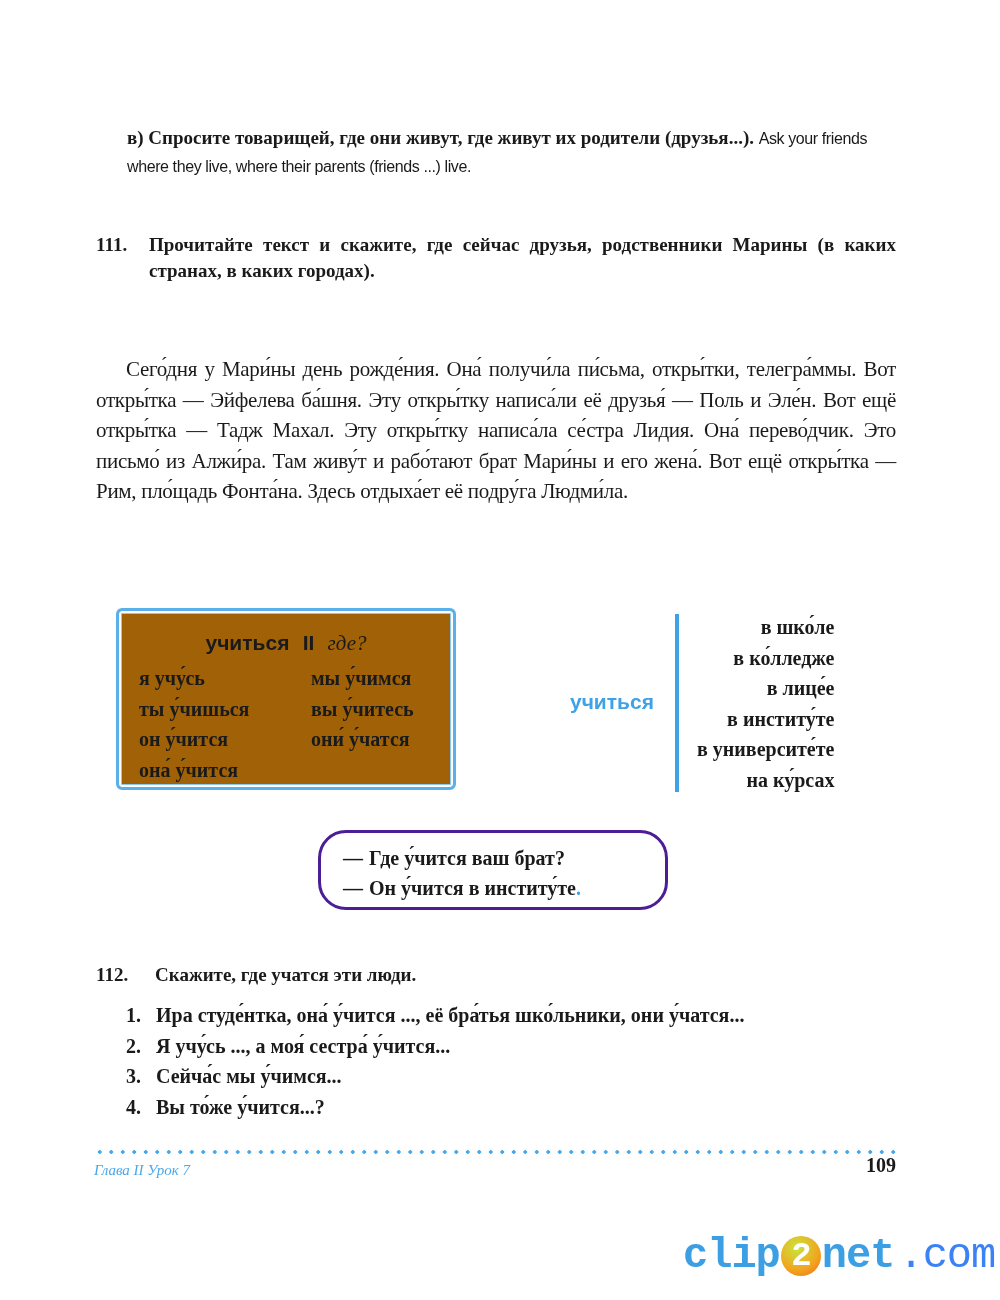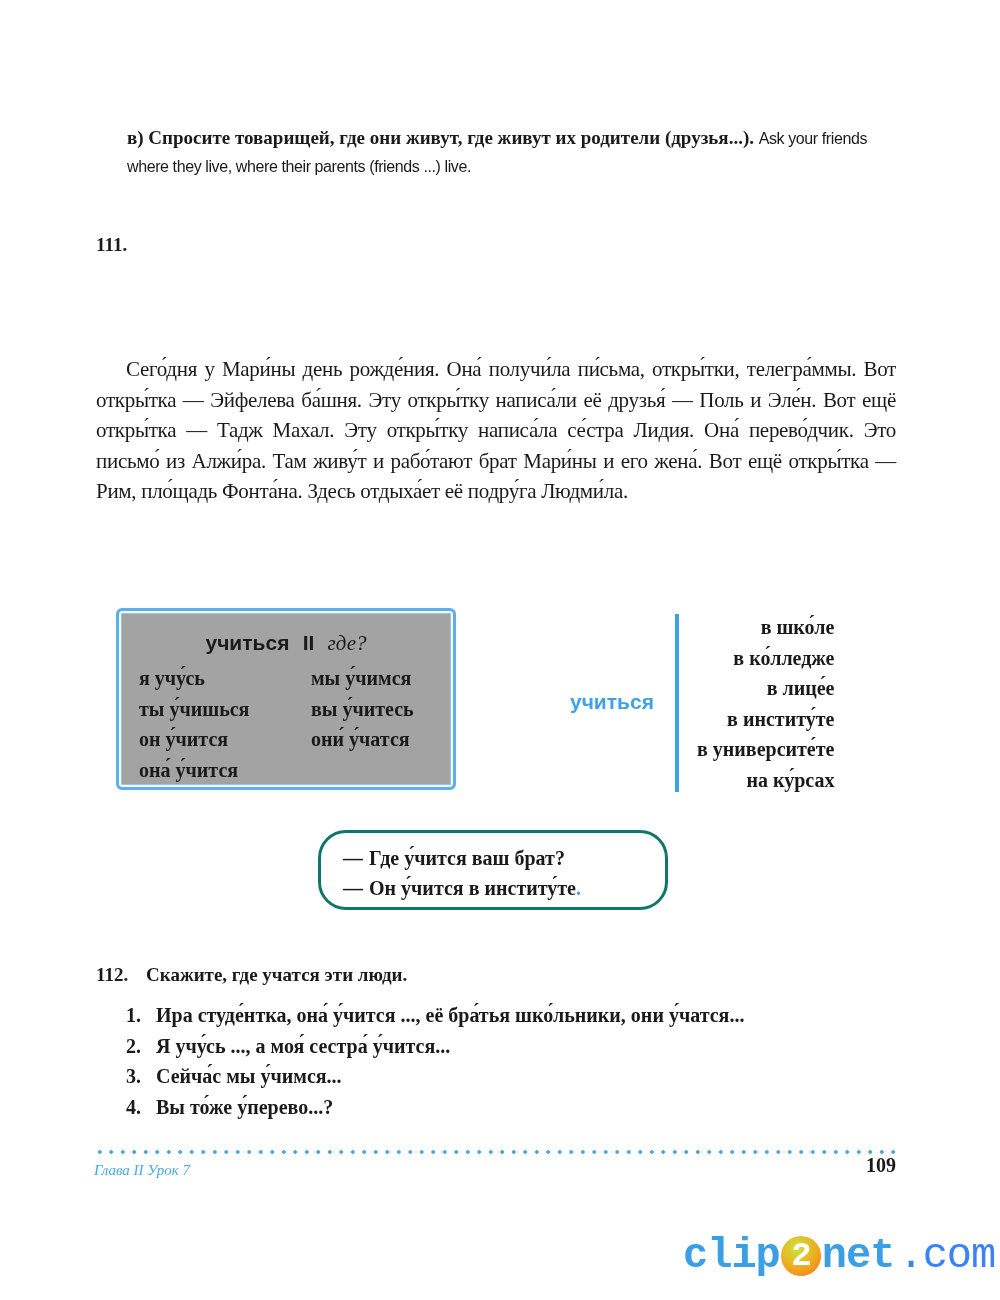--- a/index.html
+++ b/index.html
@@ -14,45 +14,45 @@
   .ex111 .head { display: flex; }
   .ex-num { font-weight: bold; width: 53px; flex: none; }
   .ex111 .head-body { flex: 1; }
   .ex111 .ru { font-weight: bold; text-align: justify; }
   .ex111 .en { font-family: "Liberation Sans", "DejaVu Sans", sans-serif; font-size: 16px; letter-spacing: -0.4px; line-height: 26px; }
 
   .story { position: absolute; left: 96px; top: 354px; width: 800px; font-size: 21px; line-height: 30.5px;
            text-align: justify; text-indent: 30px; letter-spacing: -0.3px; }
 
   .conj-box { position: absolute; left: 116px; top: 608px; width: 340px; height: 182px;
-              background: #a3a3a3; border: 3px solid #5ab0ea; border-radius: 6px;
+              background: #a16207; border: 3px solid #5ab0ea; border-radius: 6px;
               box-shadow: inset 0 0 0 2px #ffffff, inset 0 0 0 3px #8cc8f2; box-sizing: border-box; }
   .conj-title { position: absolute; top: 20px; left: 0; right: 0; text-align: center; font-size: 21px; }
   .conj-title .verb { font-family: "Liberation Sans", "DejaVu Sans", sans-serif; font-weight: bold; }
   .conj-title .cls { font-family: "Liberation Sans", "DejaVu Sans", sans-serif; font-weight: bold; margin: 0 8px; }
   .conj-title .q { font-style: italic; }
   .conj-grid { position: absolute; left: 20px; top: 52px; width: 310px; display: grid;
                grid-template-columns: 172px 138px; font-size: 20px; line-height: 30.5px; font-weight: bold; }
 
   .places { position: absolute; left: 560px; top: 612px; width: 340px; height: 185px; }
   .places .verb { position: absolute; left: 10px; top: 78px; font-family: "Liberation Sans", "DejaVu Sans", sans-serif;
                   font-weight: bold; color: #3fa2e6; font-size: 21px; }
   .places .bar { position: absolute; left: 115px; top: 2px; width: 4px; height: 178px; background: #3fa2e6; }
   .places ul { list-style: none; margin: 0; padding: 0; position: absolute; left: 137px; top: 0; font-size: 20px;
                line-height: 30.5px; font-weight: bold; text-align: right; }
 
-  .dialog { position: absolute; left: 318px; top: 830px; width: 350px; height: 80px; border: 3px solid #0f766e;
+  .dialog { position: absolute; left: 318px; top: 830px; width: 350px; height: 80px; border: 3px solid #4c1d95;
             border-radius: 28px; box-sizing: border-box; padding: 10px 0 0 22px; font-size: 20px; line-height: 30px; }
   .dialog .l2 .emph { font-weight: bold; }
   .dialog .l1, .dialog .l2 { font-weight: bold; }
   .dialog .dash { margin-right: 6px; }
   .dialog .period { color: #3fa2e6; }
 
   .ex112 { position: absolute; left: 96px; top: 962px; width: 800px; font-size: 19px; line-height: 26px; }
-  .ex112 .head { display: flex; font-weight: bold; }
+  .ex112 .head { display: flex; font-weight: bold; gap: 9px; }
   .ex112 .head .ex-num { width: 50px; }
   .ex112 ol { list-style: none; padding: 0; margin: 12px 0 0 30px; font-size: 20px; line-height: 30.5px; font-weight: bold; }
   .ex112 li { display: flex; }
   .ex112 li .n { width: 30px; flex: none; }
 
   .footer { position: absolute; left: 94px; top: 1150px; width: 802px; }
   .dots { height: 4px; background-image: radial-gradient(circle, #47a9ec 1.6px, transparent 1.9px);
           background-size: 11.5px 4px; background-repeat: repeat-x; }
   .footer .chapter { position: absolute; left: 0; top: 12px; color: #4aa8ea; font-style: italic; font-size: 15px; }
   .footer .page { position: absolute; right: 0; top: 4px; font-size: 20px; font-weight: bold; }
@@ -69,20 +69,21 @@
 
 <div class="sec-c">
   <span class="ru">в) Спросите товарищей, где они живут, где живут их родители (друзья...).</span>
   <span class="en">Ask your friends where they live, where their parents (friends ...) live.</span>
 </div>
 
 <div class="ex111">
   <div class="head">
     <span class="ex-num">111.</span>
     <div class="head-body">
+      <div class="ru">Прочитайте текст и скажите, где сейчас друзья, родственники Марины (в каких странах, в каких городах).</div>
     </div>
   </div>
 </div>
 
 <p class="story" style="margin:0">Сего́дня у Мари́ны день рожде́ния. Она́ получи́ла пи́сьма, откры́тки, телегра́ммы. Вот откры́тка — Эйфелева ба́шня. Эту откры́тку написа́ли её друзья́ — Поль и Эле́н. Вот ещё откры́тка — Тадж Махал. Эту откры́тку написа́ла се́стра Лидия. Она́ перево́дчик. Это письмо́ из Алжи́ра. Там живу́т и рабо́тают брат Мари́ны и его жена́. Вот ещё откры́тка — Рим, пло́щадь Фонта́на. Здесь отдыха́ет её подру́га Людми́ла.</p>
 
 <div class="conj-box">
   <div class="conj-title">
     <span class="verb">учиться</span>
     <span class="cls">II</span>
@@ -135,21 +136,21 @@
     <li>
         <span class="n">2.</span>
         <span>Я учу́сь ..., а моя́ сестра́ у́чится...</span>
       </li>
     <li>
         <span class="n">3.</span>
         <span>Сейча́с мы у́чимся...</span>
       </li>
     <li>
         <span class="n">4.</span>
-        <span>Вы то́же у́перево...?</span>
+        <span>Вы то́же у́чится...?</span>
       </li>
   </ol>
 </div>
 
 <div class="footer">
   <div class="dots"></div>
   <span class="chapter">Глава II Урок 7</span>
   <span class="page">109</span>
 </div>
 

